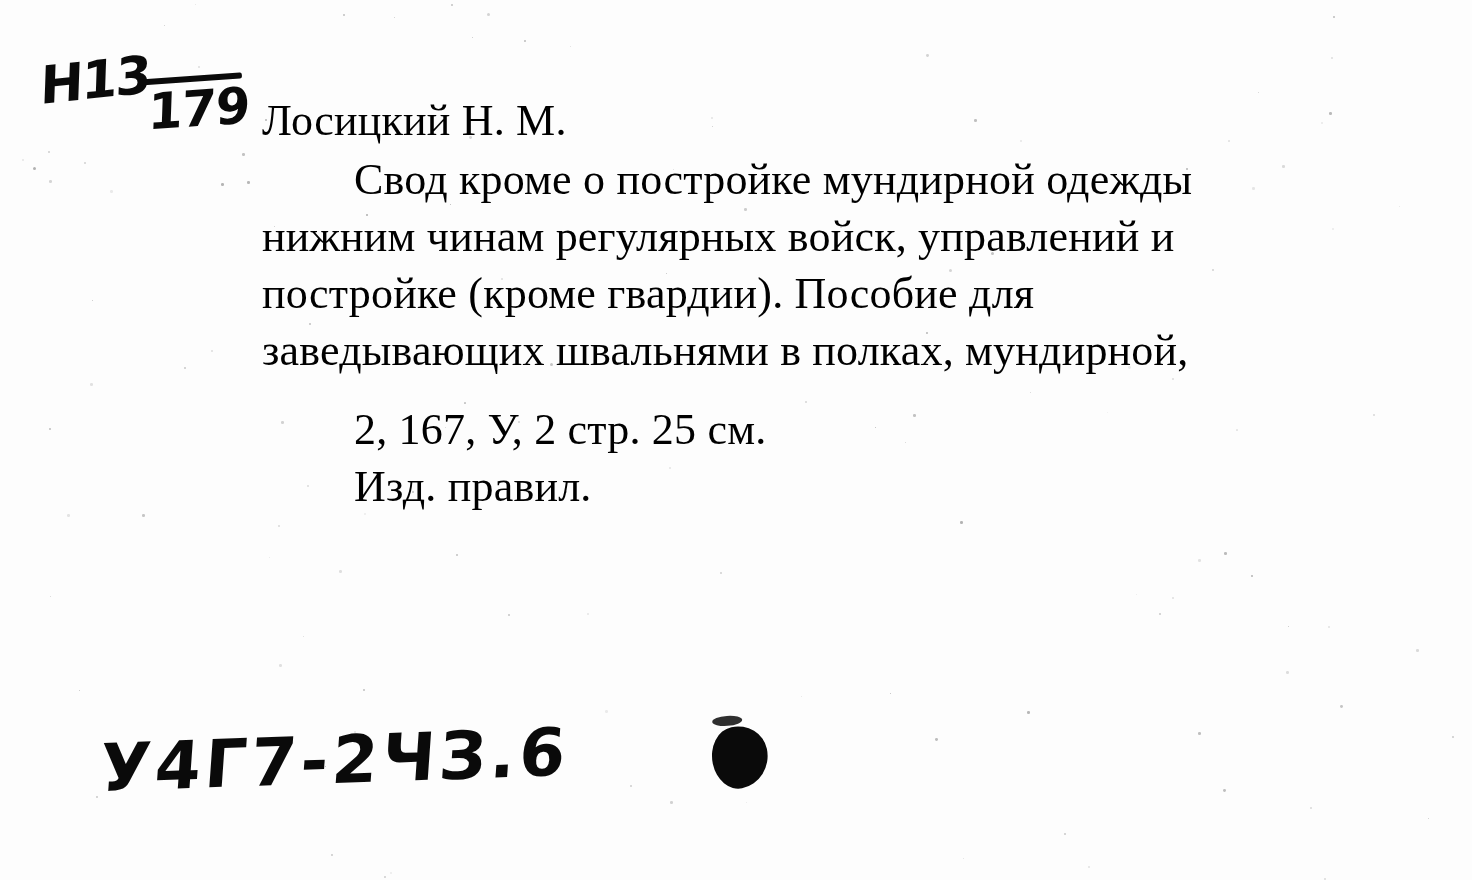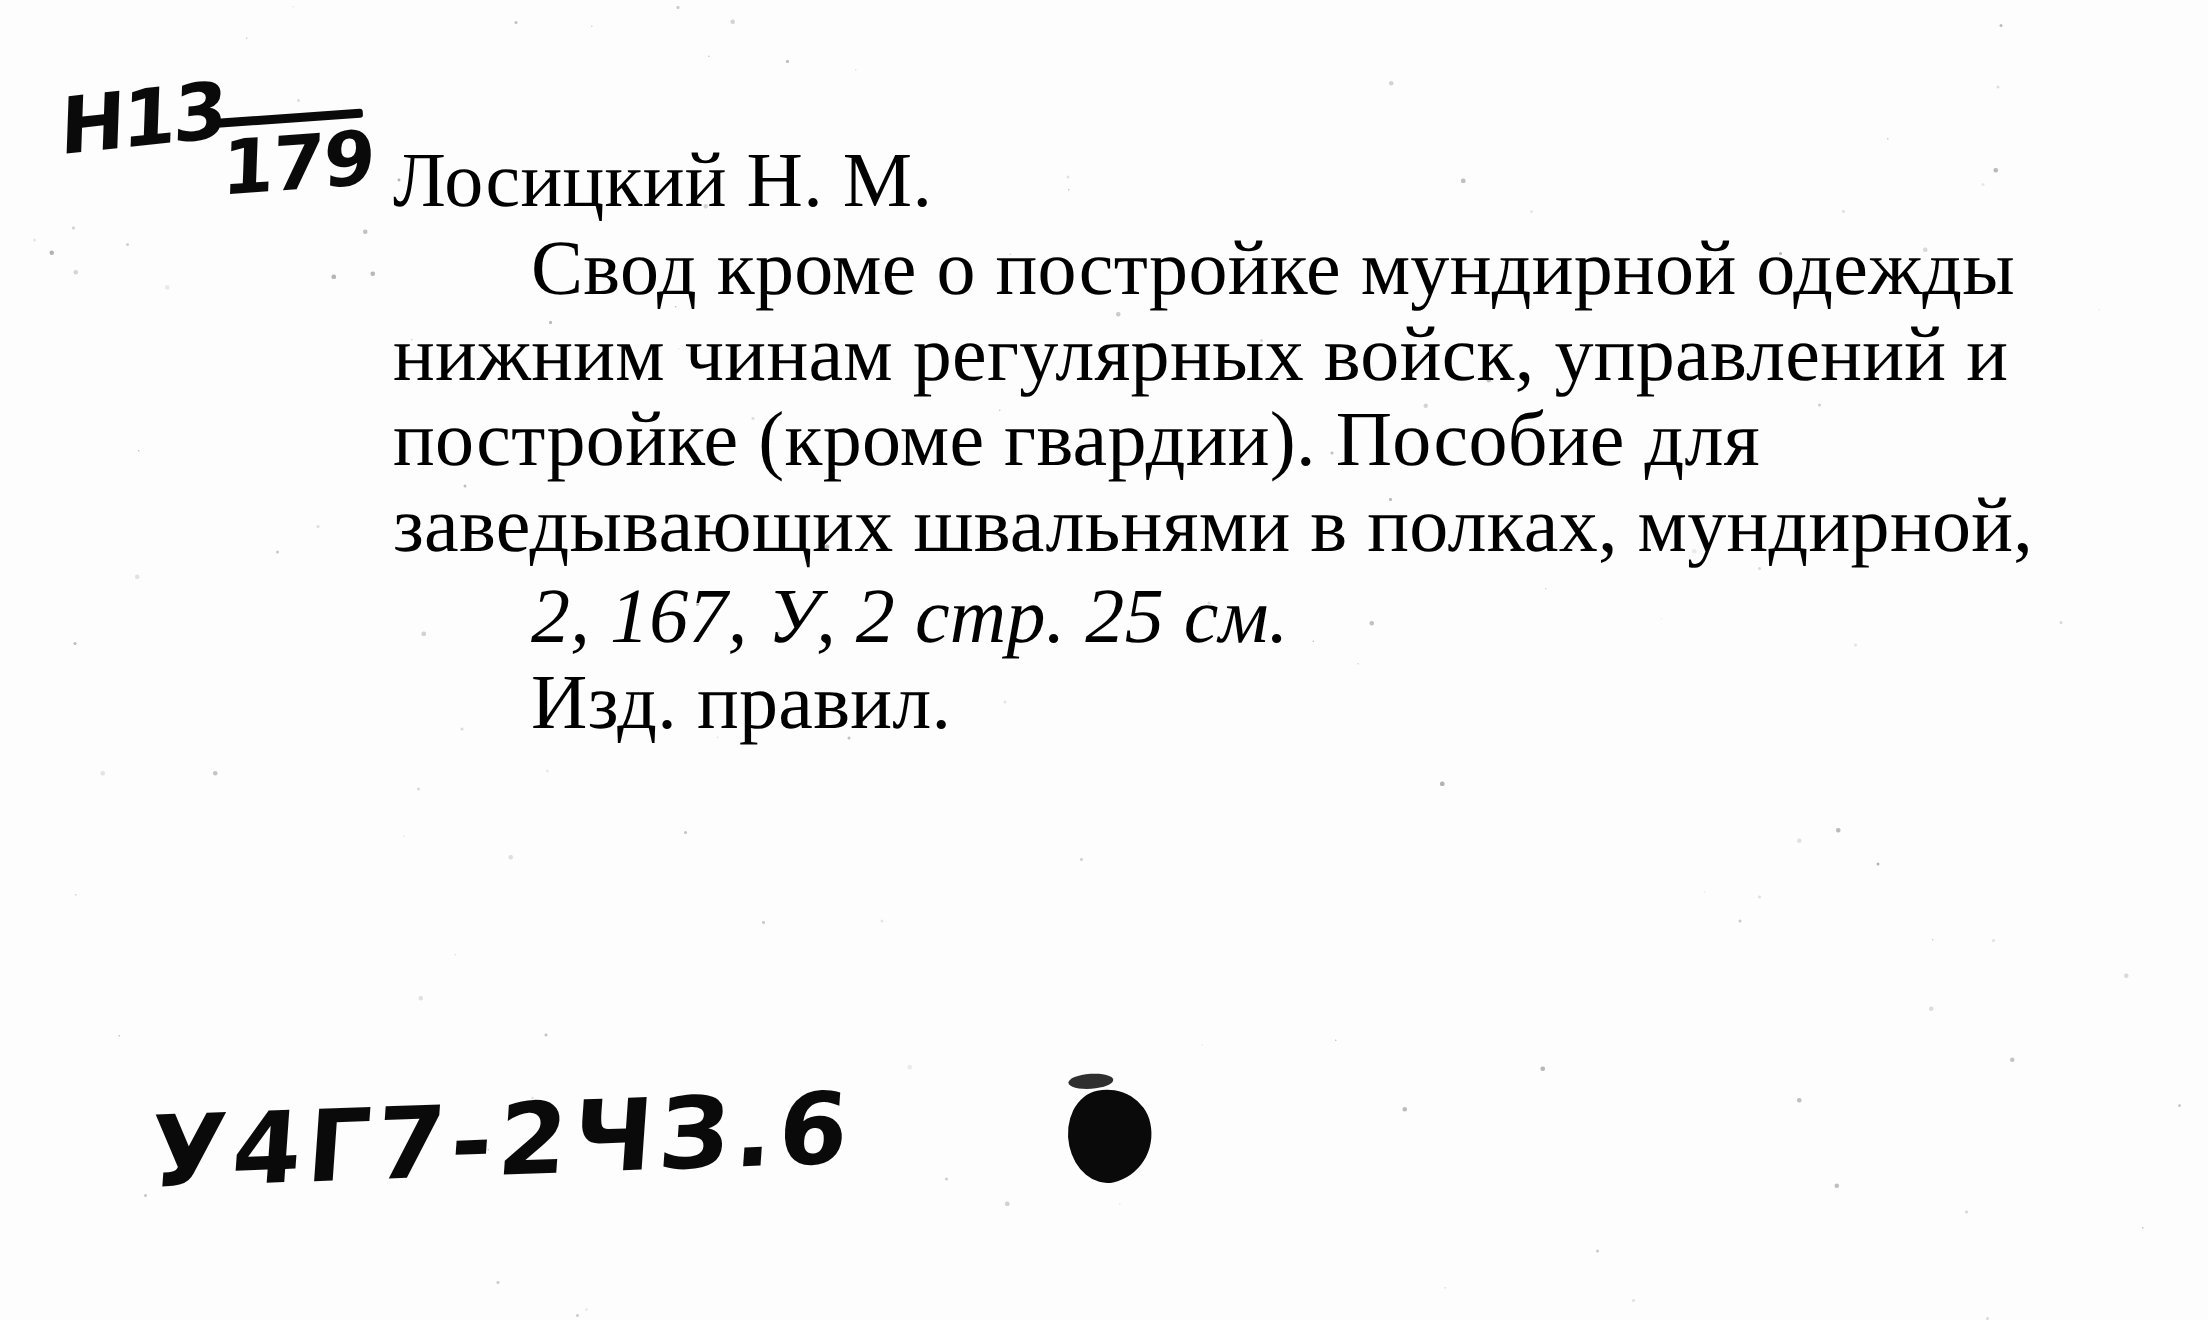--- a/index.html
+++ b/index.html
@@ -74,34 +74,33 @@
   }
 
   
   #record {
     position: absolute;
     left: 262px;
     top: 92px;
     width: 1090px;
   }
   #record .line {
-    font-size: 52px;
+    font-size: 44px;
     line-height: 57px;
     white-space: nowrap;
     letter-spacing: .2px;
   }
   #record .author {
     margin-bottom: 2px;
   }
   #record .indent {
     padding-left: 92px;
   }
   #record .gap-top {
-    margin-top: 4px;
-    font-style: italic;
+    margin-top: 22px;
   }
 
   
   #callnumber {
     position: absolute;
     left: 100px;
     top: 722px;
     font-family: "DejaVu Sans", sans-serif;
     font-weight: 700;
     font-size: 66px;

